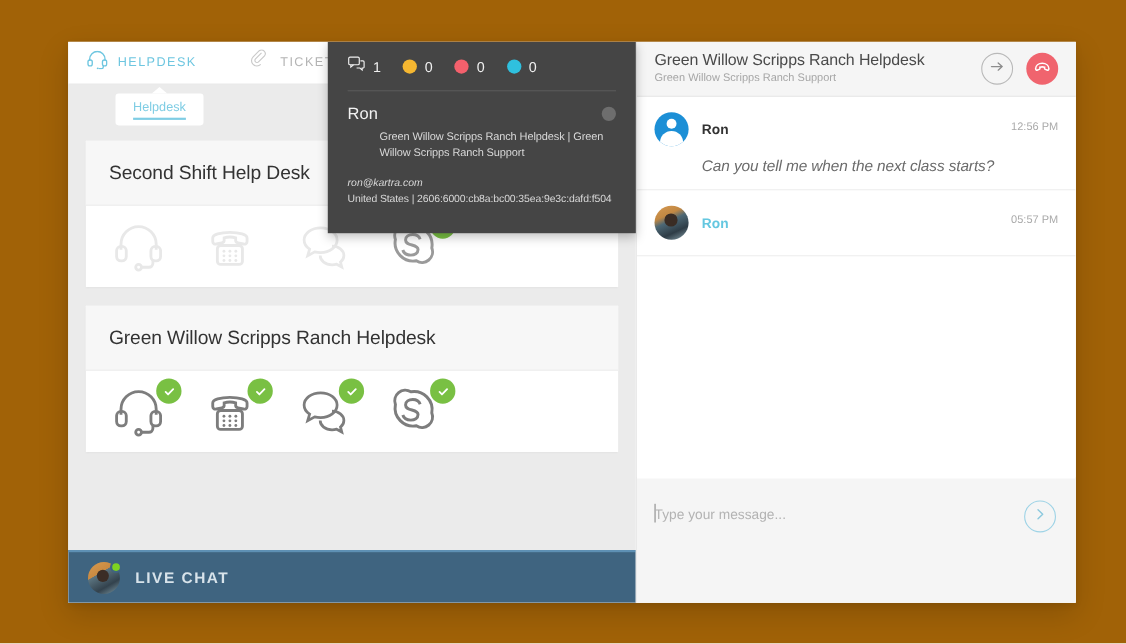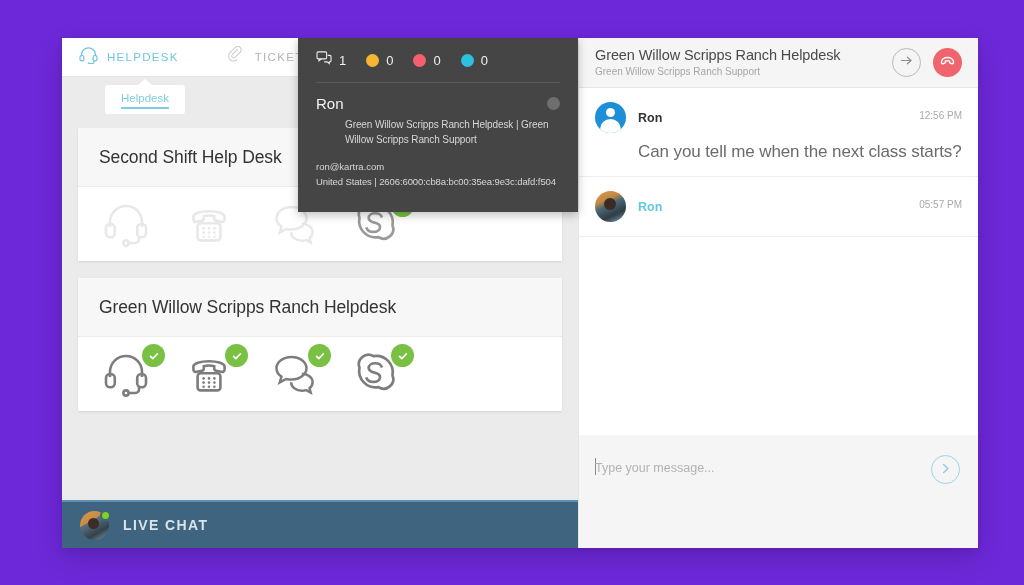--- a/index.html
+++ b/index.html
@@ -2,21 +2,21 @@
 <html><head>
 <meta charset="utf-8">
 <style>
   * { box-sizing: border-box; margin: 0; padding: 0; }
   html, body {
     width: 1024px; height: 585px;
     background: #ffffff;
     font-family: "Liberation Sans", sans-serif;
     overflow: hidden;
   }
-  #stage { position: relative; width: 1024px; height: 585px; background: #6d28d9; }
+  #stage { position: relative; width: 1024px; height: 585px; background: #a16207; }
 
   
   #window {
     position: absolute; left: 62px; top: 38px;
     width: 916px; height: 510px;
     background: #ffffff;
     box-shadow: 0 10px 26px rgba(0,0,0,0.16), 0 2px 6px rgba(0,0,0,0.08);
     overflow: hidden;
   }
 
@@ -126,21 +126,21 @@
   .counter .num { font-size: 13px; color: #efefef; margin-left: 7px; }
   .dot { width: 13px; height: 13px; border-radius: 50%; display: block; }
   #dark-divider { height: 1px; background: #5a5a5a; margin: 0 18px; }
   #dark-body { padding: 12px 18px 0 18px; position: relative; }
   #dark-name { font-size: 15px; color: #f2f2f2; margin-bottom: 5px; }
   #dark-status-dot {
     position: absolute; right: 18px; top: 14px;
     width: 13px; height: 13px; border-radius: 50%; background: #6e6e6e;
   }
   #dark-depts { font-size: 10px; color: #d8d8d8; line-height: 1.5; letter-spacing: -0.1px; margin-left: 29px; }
-  #dark-email { font-size: 9.5px; color: #d8d8d8; margin-top: 14px; }
+  #dark-email { font-size: 9.5px; color: #d8d8d8; margin-top: 14px; font-style: italic; }
   #dark-geo { font-size: 9.5px; color: #d8d8d8; margin-top: 4px; letter-spacing: -0.1px; }
 
   
   #right-col {
     position: absolute; left: 516px; top: 0;
     width: 400px; height: 510px; background: #ffffff;
     border-left: 1px solid #e6e6e6;
   }
   #chat-header {
     height: 50px; background: #f5f5f5; border-bottom: 1px solid #e6e6e6;
@@ -170,21 +170,21 @@
   .msg-avatar.blue .body { position: absolute; left: 5px; top: 17px; width: 21px; height: 16px; border-radius: 11px 11px 0 0; background: #fff; }
   .msg-avatar.photo {
     background: linear-gradient(155deg,#d79a52 0%,#c28843 30%,#4d6875 45%,#2e3c46 72%,#8aa4ae 100%);
     position: relative; overflow: hidden;
   }
   .msg-avatar.photo .face { position: absolute; left: 9px; top: 7px; width: 12px; height: 12px; border-radius: 50%; background: #3a2c24; }
   .msg-author { font-size: 12.5px; font-weight: bold; margin-left: 12px; }
   .msg-author.dark { color: #333333; }
   .msg-author.agent { color: #64c7e0; }
   .msg-time { position: absolute; right: 16px; top: 22px; font-size: 10px; color: #a9a9a9; }
-  .msg-text { font-size: 17px; color: #6b6b6b; margin: 9px 0 0 43px; letter-spacing: -0.1px; }
+  .msg-text { font-size: 14px; color: #6b6b6b; margin: 9px 0 0 43px; letter-spacing: -0.1px; font-style: italic; }
 
   #chat-footer { position: absolute; left: 0; bottom: 0; width: 399px; height: 113px; background: #f5f5f5; }
   #footer-actions {
     height: 40px; display: flex; align-items: center; justify-content: space-between;
     padding: 0 16px; border-bottom: 1px solid #e3e3e3;
   }
   .foot-action { display: flex; align-items: center; cursor: pointer; }
   .foot-action .txt { font-size: 11.5px; color: #8f8f8f; }
   .foot-action .ellipsis { margin-left: 7px; display: flex; gap: 3px; }
   .foot-action .ellipsis i { width: 4px; height: 4px; border-radius: 50%; background: #56c3e3; display: block; }

